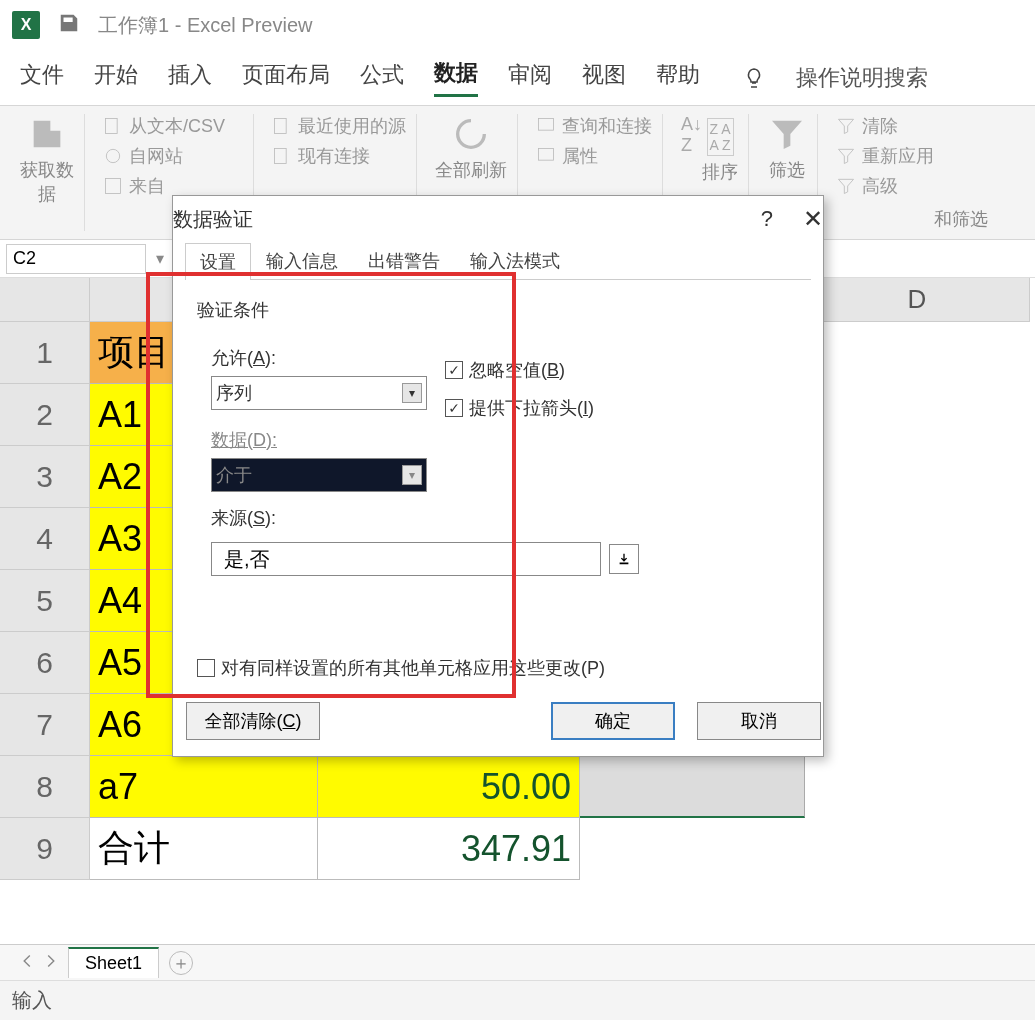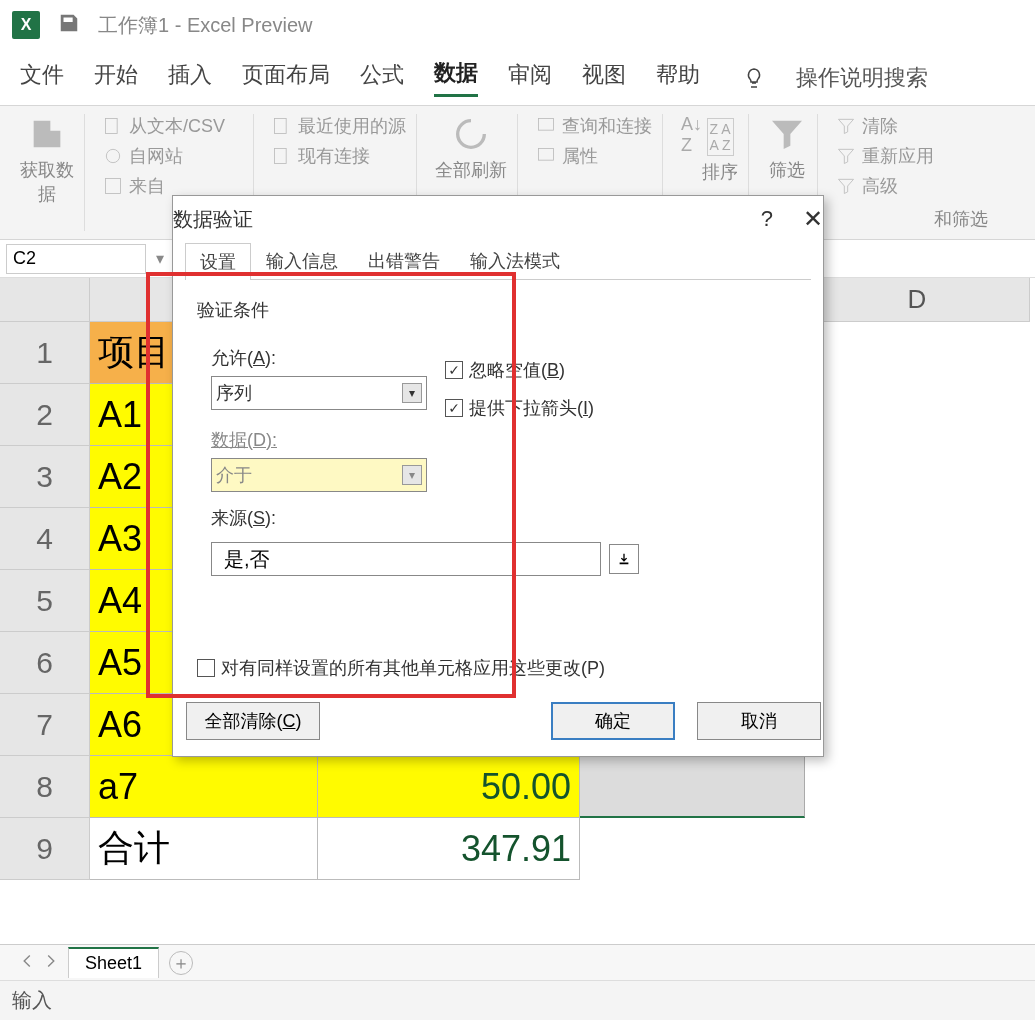--- a/index.html
+++ b/index.html
@@ -67,21 +67,21 @@
 .dlg-title .dlg-help { font-size:22px; margin-right:30px; cursor:pointer; }
 .dlg-title .dlg-close { cursor:pointer; font-size:24px; }
 .dlg-tabs { height:38px; display:flex; border-bottom:1px solid #ccc; margin:0 12px; }
 .dlg-tab { padding: 6px 14px; font-size:18px; color:#444; border:1px solid transparent; border-bottom:none; }
 .dlg-tab.active { border-color:#ccc; background:#fff; position:relative; top:1px; }
 .dlg-body { padding: 18px 24px; font-size:18px; color:#333; }
 .fieldset-label { margin-bottom:14px; }
 .form-row { display:flex; align-items:center; gap:18px; margin: 8px 0; }
 .form-col { display:flex; flex-direction:column; gap:6px; }
 .select { width:216px; height:34px; border:1px solid #888; display:flex; align-items:center; justify-content:space-between; padding:0 4px; background:#fff; }
-.select.disabled { background:#fef9c3; color:#888; }
+.select.disabled { background:#0f172a; color:#888; }
 .select .chev { font-size:12px; background:#e6e6e6; border:1px solid #999; padding:2px 6px; }
 .chk { display:flex; align-items:center; gap:6px; }
 .chk .box { width:18px; height:18px; border:1px solid #555; display:flex; align-items:center; justify-content:center; font-size:14px; }
 .chk .box.empty { }
 .source-row { display:flex; gap:8px; align-items:center; margin-top:6px; }
 .source-input { width:390px; height:34px; border:1px solid #888; padding:0 12px; font-size:20px; }
 .ref-btn { width:30px; height:30px; border:1px solid #888; display:flex; align-items:center; justify-content:center; }
 .ref-btn svg { width:14px; height:14px; }
 .apply-row { margin-top:80px; display:flex; align-items:center; gap:8px; }
 .dlg-buttons { position:absolute; bottom:16px; left:11px; right:0; display:flex; padding:0 2px; gap:22px; }

